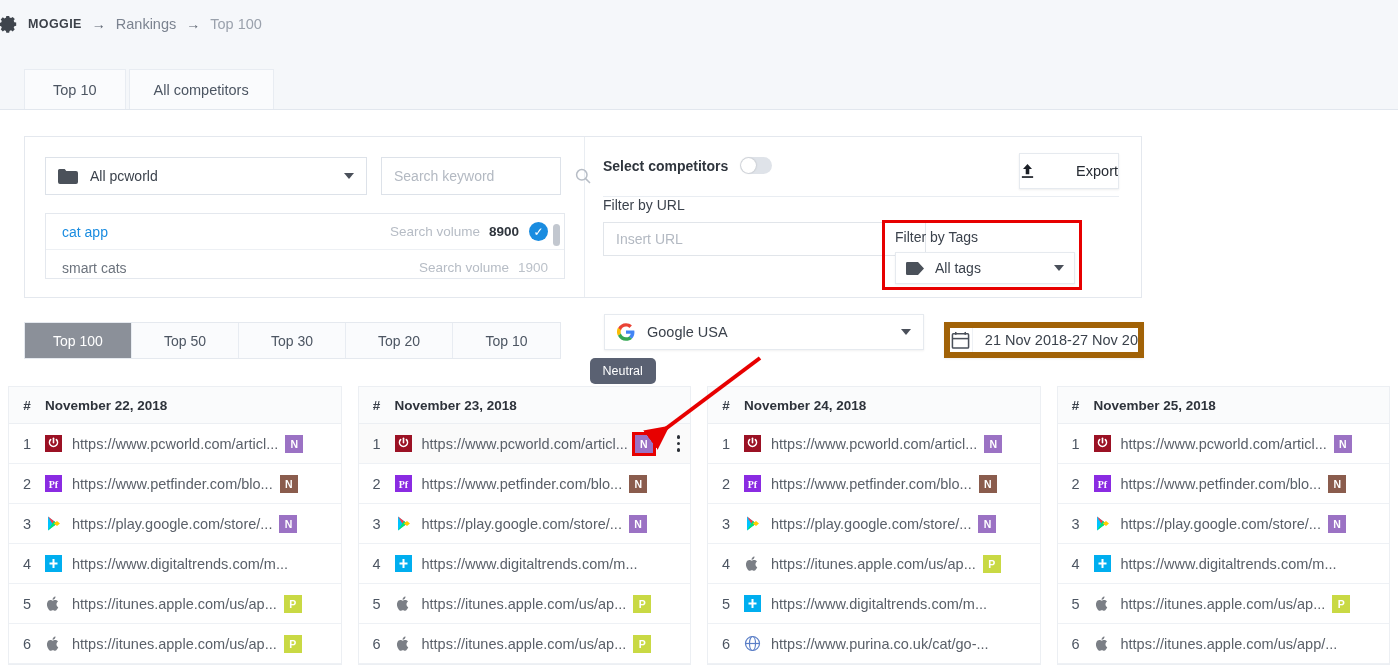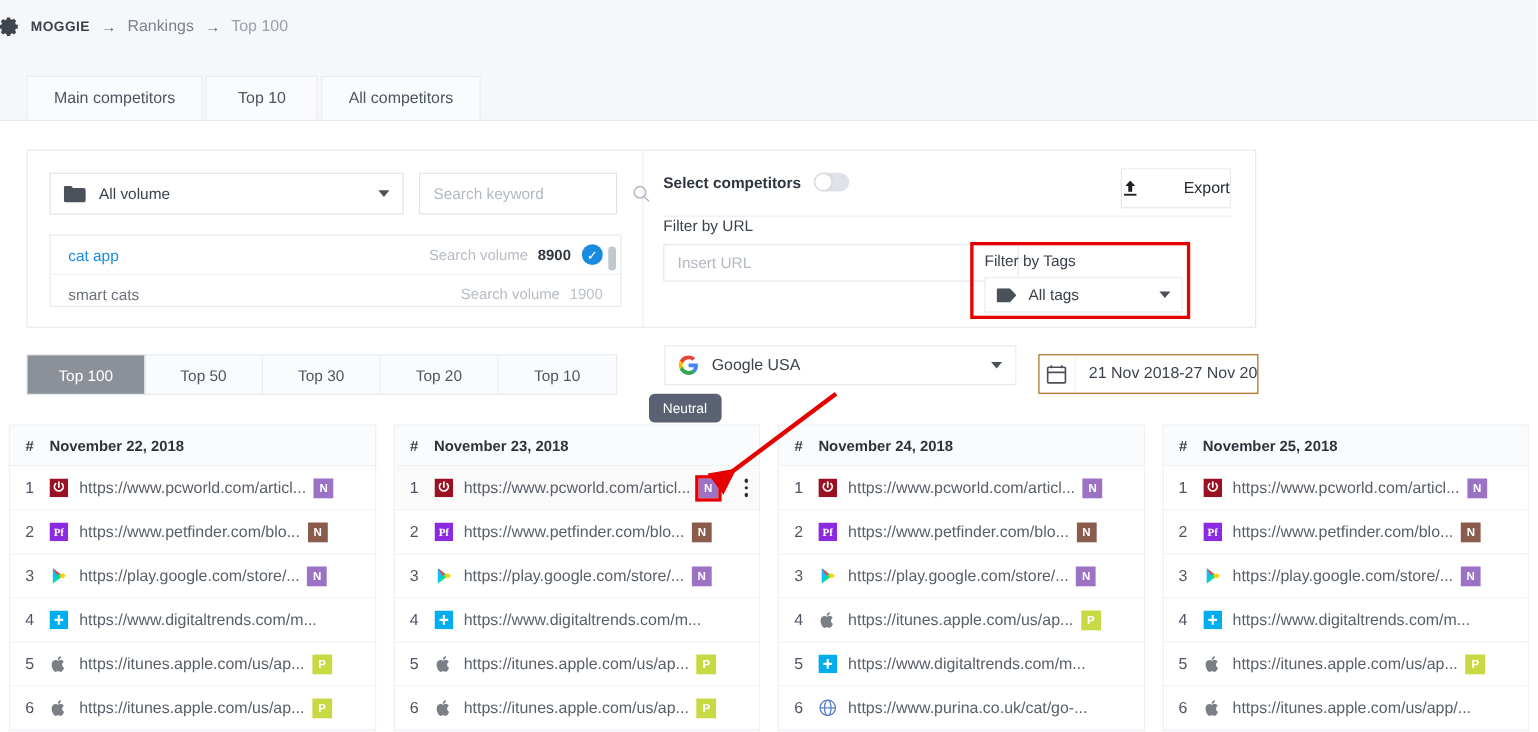--- a/index.html
+++ b/index.html
@@ -178,21 +178,21 @@
     box-shadow: 0 1px 2px rgba(0,0,0,.06);
     display: flex; align-items: center; padding: 0 12px;
     font-size: 14.5px; color: #3b424c;
   }
   .glogo { width: 18px; height: 18px; margin-right: 12px; }
   .glogo svg { display: block; }
 
   .datesel {
     position: absolute; left: 944px; top: 322px;
     width: 200px; height: 36px;
-    border: 1px solid #a16207; background: #fff;
+    border: 6px solid #a16207; background: #fff;
     box-shadow: 0 1px 2px rgba(0,0,0,.06);
     display: flex; align-items: center; overflow: hidden;
     font-size: 14.5px; color: #3b424c;
   }
   .calbox { width: 46px; height: 100%; display: flex; align-items: center; justify-content: center;
     border-right: 1px solid #eef1f5; }
   .cal { width: 19px; height: 19px; color: #4a505a; }
   .cal svg { display: block; }
   .datetxt { padding-left: 12px; white-space: nowrap; }
 
@@ -250,35 +250,34 @@
       </span>
       <span class="crumb-brand">MOGGIE</span>
       <span class="crumb-arrow">→</span>
       <span class="crumb-link">Rankings</span>
       <span class="crumb-arrow">→</span>
       <span class="crumb-cur">Top 100</span>
     </div>
   </div>
 
   <div class="tabstrip">
-    <div class="tab">Main competitors</div>
     <div class="tab t2">Top 10</div>
     <div class="tab">All competitors</div>
   </div>
 
   <div class="filtercard">
     <div class="fc-left">
       <div class="row1">
         <div class="groupsel">
           <span class="folder">
             <svg viewBox="0 0 20 15" width="20" height="15" fill="#4b515a">
               <path d="M0 1.5A1.5 1.5 0 011.5 0h5.2l1.6 2H18a2 2 0 012 2v9a2 2 0 01-2 2H2a2 2 0 01-2-2z"></path>
             </svg>
           </span>
-          <span>All volume</span>
+          <span>All pcworld</span>
           <span class="caret"></span>
         </div>
         <div class="searchbox">
           <input type="text" placeholder="Search keyword" style="">
           <span class="mag">
             <svg viewBox="0 0 16 16" width="16" height="16" fill="none" stroke="#b7bdc6" stroke-width="1.5">
               <circle cx="6.8" cy="6.8" r="5.2"></circle>
                 <line x1="10.6" y1="10.6" x2="15" y2="15"></line>
             </svg>
           </span>

